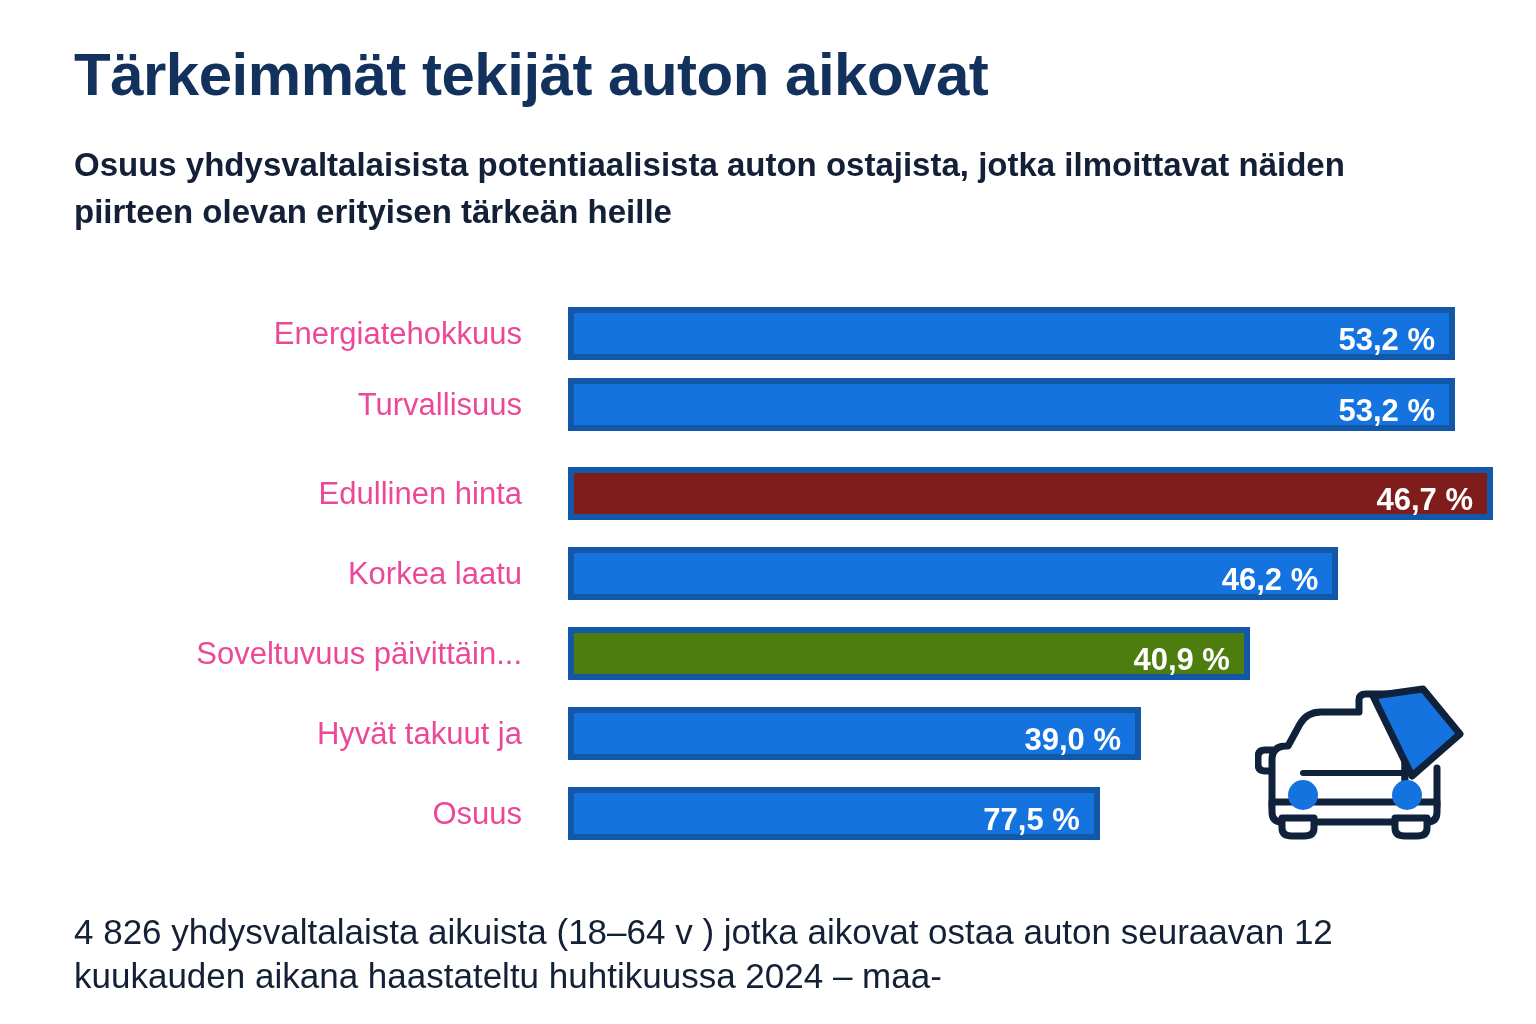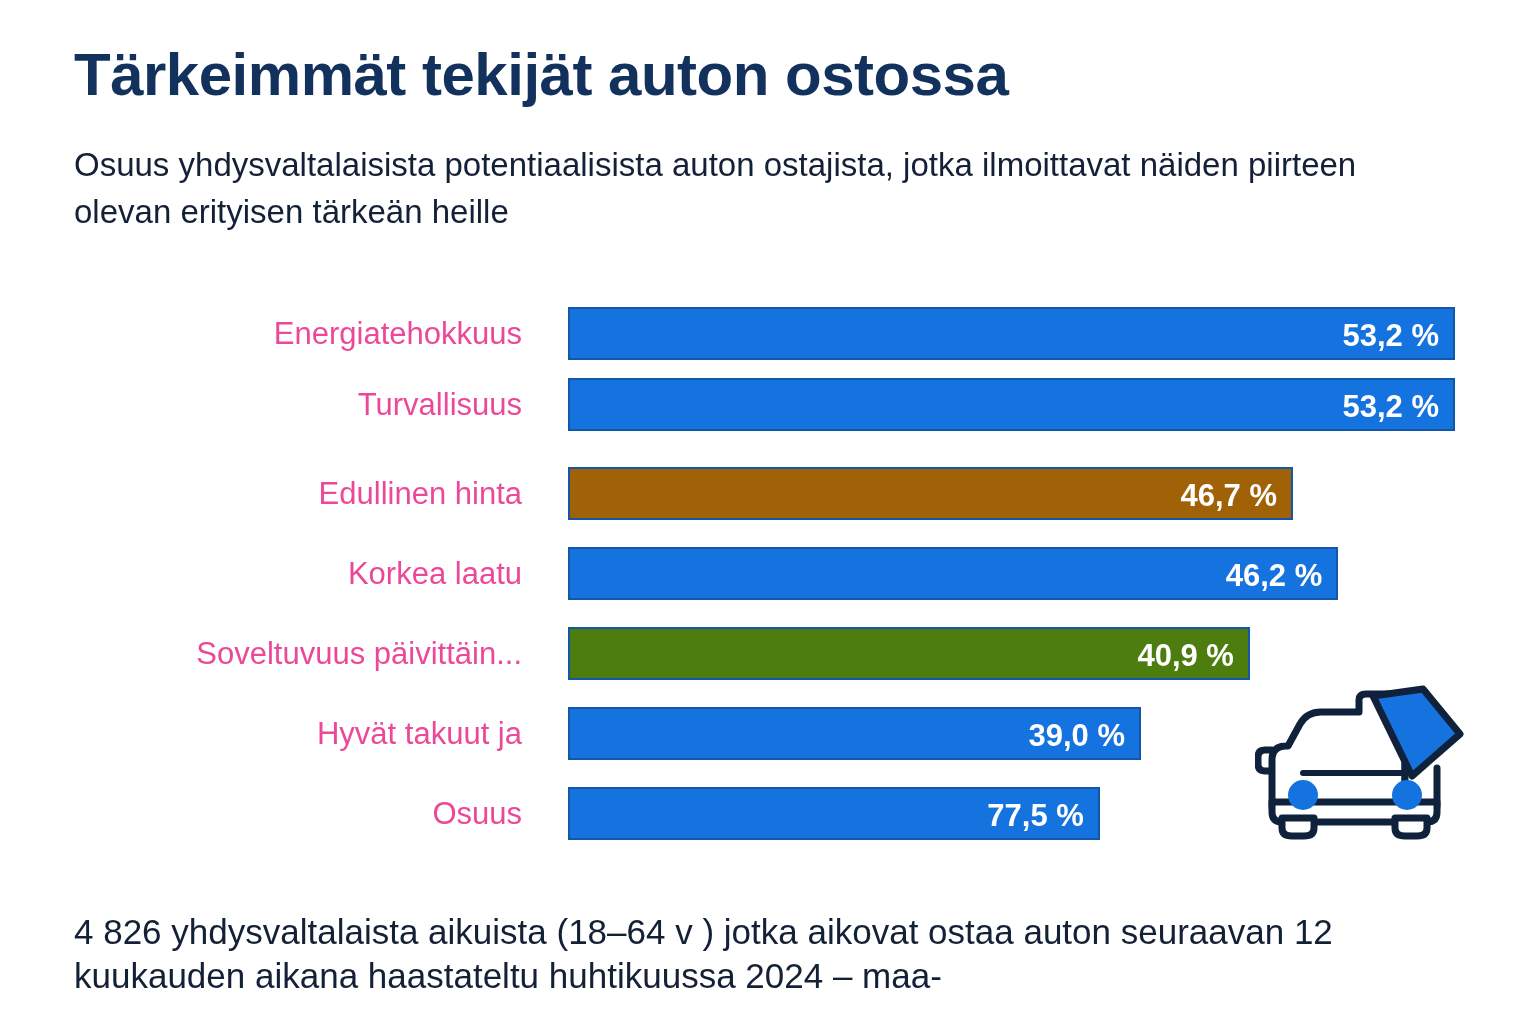--- a/index.html
+++ b/index.html
@@ -33,21 +33,21 @@
     color: #12315c;
     white-space: nowrap;
   }
   #chart-subtitle {
     position: absolute;
     left: 74px;
     top: 141px;
     width: 1290px;
     font-size: 33px;
     line-height: 47px;
-    font-weight: 400;
+    font-weight: 700;
     color: #132036;
   }
 
   
   #plot {
     position: absolute;
     left: 0;
     top: 307px;
     width: 1536px;
     height: 535px;
@@ -71,21 +71,21 @@
     white-space: nowrap;
     padding-right: 22px;
     box-sizing: border-box;
   }
   .bar {
     position: absolute;
     left: 568px;
     top: 0;
     height: 53px;
     background: #1573e0;
-    border: 2px solid #7f1d1d;
+    border: 6px solid #7f1d1d;
     box-sizing: border-box;
   }
   .bar-value {
     position: absolute;
     right: 14px;
     top: 0;
     height: 53px;
     line-height: 53px;
     font-size: 31px;
     font-weight: 700;
@@ -111,40 +111,40 @@
     top: 672px;
     width: 215px;
     height: 168px;
   }
 </style>
 </head>
 <body>
 
 <div id="stage">
 
-  <div id="chart-title">Tärkeimmät tekijät auton ostossa</div>
+  <div id="chart-title">Tärkeimmät tekijät auton aikovat</div>
 
   <div id="chart-subtitle">Osuus yhdysvaltalaisista potentiaalisista auton ostajista, jotka ilmoittavat näiden piirteen olevan erityisen tärkeän heille</div>
 
   <div id="plot">
       <div class="bar-row" style="top: 0px;">
         <div class="cat-label-wrap">Energiatehokkuus</div>
         <div class="bar" style="width: 887px; background: rgb(21, 115, 224); border-color: rgb(18, 87, 168);">
           <span class="bar-value">53,2 %</span>
         </div>
       </div>
       <div class="bar-row" style="top: 71px;">
         <div class="cat-label-wrap">Turvallisuus</div>
         <div class="bar" style="width: 887px; background: rgb(21, 115, 224); border-color: rgb(18, 87, 168);">
           <span class="bar-value">53,2 %</span>
         </div>
       </div>
       <div class="bar-row" style="top: 160px;">
         <div class="cat-label-wrap">Edullinen hinta</div>
-        <div class="bar" style="width: 725px; background: #a16207; border-color: rgb(18, 87, 168);">
+        <div class="bar" style="width: 925px; background: #7f1d1d; border-color: rgb(18, 87, 168);">
           <span class="bar-value">46,7 %</span>
         </div>
       </div>
       <div class="bar-row" style="top: 240px;">
         <div class="cat-label-wrap">Korkea laatu</div>
         <div class="bar" style="width: 770.289px; background: rgb(21, 115, 224); border-color: rgb(18, 87, 168);">
           <span class="bar-value">46,2 %</span>
         </div>
       </div>
       <div class="bar-row" style="top: 320px;">

